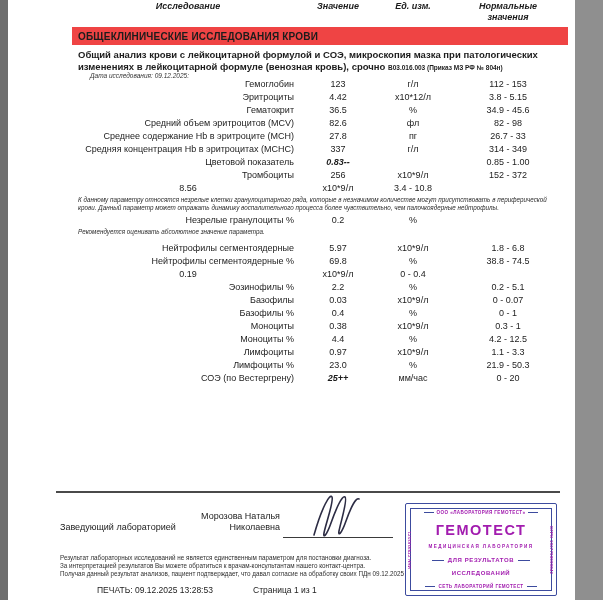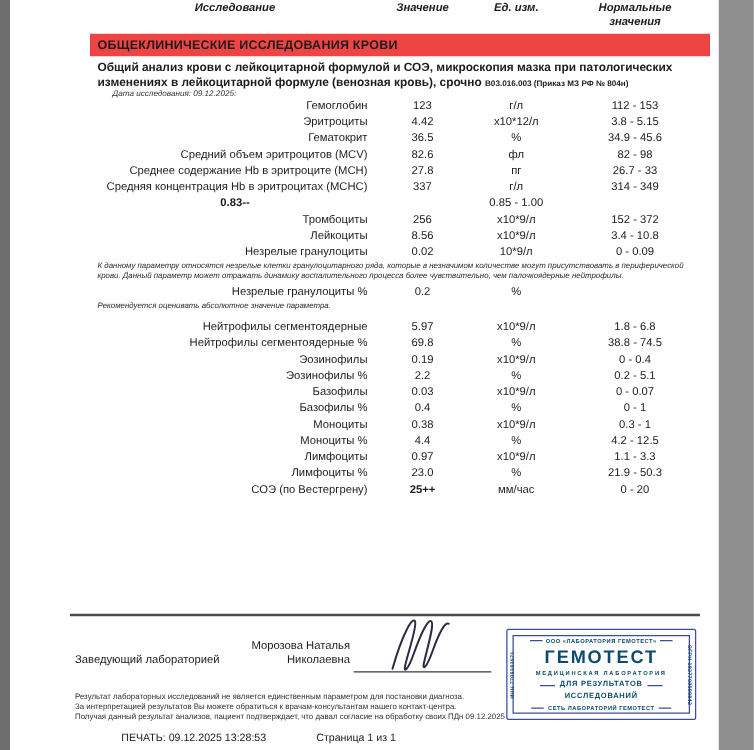--- a/index.html
+++ b/index.html
@@ -22,39 +22,39 @@
   .section-bar span { font-weight:bold; font-size:10px; letter-spacing:.2px; }
 
   .title-block { position:absolute; left:70px; top:49px; width:494px; font-weight:bold; font-size:9.5px; line-height:11.5px; }
   .title-code { font-weight:bold; font-size:6.5px; }
   .date-line { position:absolute; left:82px; top:72px; font-style:italic; font-size:6.5px; color:#333; }
 
   .tbody { position:absolute; left:70px; top:78px; width:490px; font-size:9px; }
   .trow { min-height:13px; line-height:13px; }
   .trow .name { text-align:right; padding-right:4px; }
   .trow .val, .trow .unit, .trow .norm { text-align:center; }
-  .trow.flag .val { font-weight:bold; }
+  .trow.flag .val { font-weight:bold; font-style:italic; }
   .trow.gap-before { margin-top:6px;padding-left:16px; }
   .row-note { font-size:6.3px; font-style:italic; line-height:8px; color:#2a2a2a; margin:1px 0 2px 0; width:488px; }
 
   
   .sep-line { position:absolute; left:48px; top:491px; width:504px; border-top:2px solid #4a4a4a; }
   .role-label { position:absolute; left:52px; top:522px; font-size:9px; }
   .doctor-name { position:absolute; left:152px; top:511px; width:120px; text-align:right; font-size:9px; line-height:11px; }
   .sig-wrap { position:absolute; left:268px; top:489px; width:120px; height:52px; }
   .sig-underline { position:absolute; left:275px; top:537px; width:110px; border-top:1.5px solid #3a3a3a; }
 
   .disclaimer { position:absolute; left:52px; top:554px; font-size:6.3px; line-height:8px; color:#2f2f2f; }
 
   .print-line { position:absolute; left:52px; top:585px; font-size:8.5px; color:#222;padding-left:37px; }
   .page-num { position:absolute; left:245px; top:585px; font-size:8.5px; color:#222; }
 
   
-  .stamp { position:absolute; left:397px; top:503px; width:152px; height:73px;
-           border:1.6px solid #3c4b9e; border-radius:2px; color:#0c4a6e; }
+  .stamp { position:absolute; left:397px; top:503px; width:152px; height:93px;
+           border:1.6px solid #3c4b9e; border-radius:2px; color:#a21caf; }
   .stamp-inner { position:absolute; left:4px; top:4px; right:4px; bottom:4px; border:1px solid #3c4b9e;
                  display:flex; flex-direction:column; align-items:center; justify-content:space-between;
                  padding:1px 8px; }
   .stamp-company { font-size:4.6px; font-weight:bold; letter-spacing:.4px; white-space:nowrap; display:flex; align-items:center; gap:3px; }
   .stamp-company .dash { display:inline-block; width:10px; border-top:1px solid #3c4b9e; }
   .stamp-brand { font-size:14.5px; font-weight:bold; letter-spacing:1.5px; line-height:14px; }
   .stamp-sub { font-size:4.6px; font-weight:bold; letter-spacing:1.4px; margin-top:-1px; white-space:nowrap; }
   .stamp-for { font-size:6px; font-weight:bold; letter-spacing:.6px; display:flex; align-items:center; gap:4px; white-space:nowrap; }
   .stamp-for .dash { display:inline-block; width:12px; border-top:1px solid #3c4b9e; }
   .stamp-for2 { font-size:6px; font-weight:bold; letter-spacing:.6px; margin-top:-1px; }
@@ -123,41 +123,35 @@
         <div class="unit">пг</div>
         <div class="norm">26.7 - 33</div>
       </div>
       <div class="grid-row trow">
         <div class="name">Средняя концентрация Hb в эритроцитах (MCHC)</div>
         <div class="val">337</div>
         <div class="unit">г/л</div>
         <div class="norm">314 - 349</div>
       </div>
       <div class="grid-row trow flag">
+        <div class="name">Цветовой показатель</div>
         <div class="val">0.83--</div>
         <div class="unit"></div>
         <div class="norm">0.85 - 1.00</div>
       </div>
       <div class="grid-row trow">
         <div class="name">Тромбоциты</div>
         <div class="val">256</div>
         <div class="unit">х10*9/л</div>
         <div class="norm">152 - 372</div>
       </div>
       <div class="grid-row trow">
-        <div class="name">Лейкоциты</div>
         <div class="val">8.56</div>
         <div class="unit">х10*9/л</div>
         <div class="norm">3.4 - 10.8</div>
-      </div>
-      <div class="grid-row trow">
-        <div class="name">Незрелые гранулоциты</div>
-        <div class="val">0.02</div>
-        <div class="unit">10*9/л</div>
-        <div class="norm">0 - 0.09</div>
       </div>
       <div class="row-note">К данному параметру относятся незрелые клетки гранулоцитарного ряда, которые  в незначимом количестве могут присутствовать в периферической крови. Данный параметр может отражать динамику воспалительного процесса более чувствительно, чем палочкоядерные нейтрофилы.</div>
       <div class="grid-row trow">
         <div class="name">Незрелые гранулоциты %</div>
         <div class="val">0.2</div>
         <div class="unit">%</div>
         <div class="norm"></div>
       </div>
       <div class="row-note">Рекомендуется оценивать абсолютное значение параметра.</div>
       <div class="grid-row trow gap-before">
@@ -166,21 +160,20 @@
         <div class="unit">х10*9/л</div>
         <div class="norm">1.8 - 6.8</div>
       </div>
       <div class="grid-row trow">
         <div class="name">Нейтрофилы сегментоядерные %</div>
         <div class="val">69.8</div>
         <div class="unit">%</div>
         <div class="norm">38.8 - 74.5</div>
       </div>
       <div class="grid-row trow">
-        <div class="name">Эозинофилы</div>
         <div class="val">0.19</div>
         <div class="unit">х10*9/л</div>
         <div class="norm">0 - 0.4</div>
       </div>
       <div class="grid-row trow">
         <div class="name">Эозинофилы %</div>
         <div class="val">2.2</div>
         <div class="unit">%</div>
         <div class="norm">0.2 - 5.1</div>
       </div>

